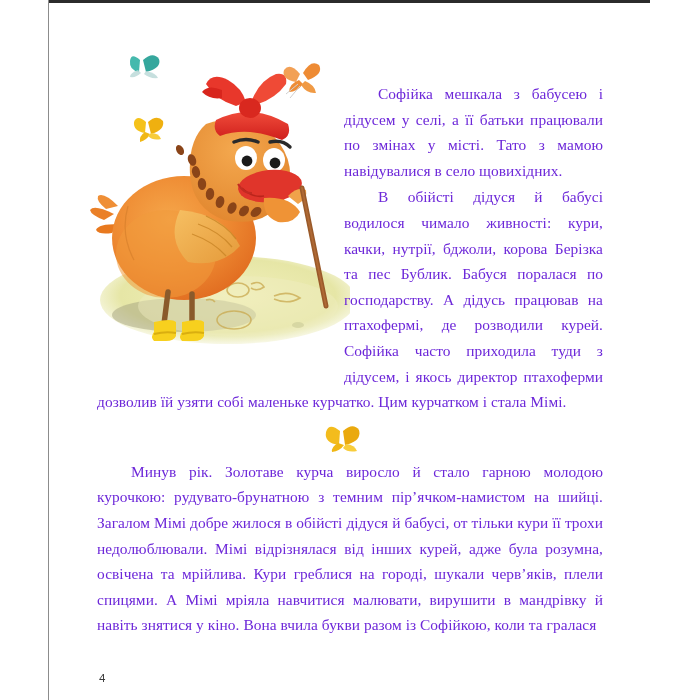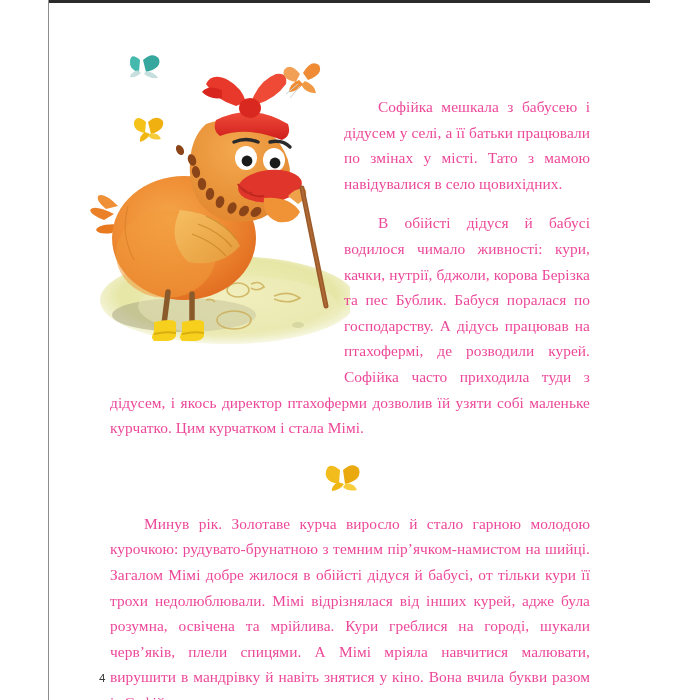--- a/index.html
+++ b/index.html
@@ -40,24 +40,24 @@
     top: 80px;
     width: 508px;
   }
   .illus-float {
     float: left;
     width: 248px;
     height: 300px;
     shape-outside: polygon(0 0, 248px 0, 248px 300px, 0 300px);
   }
   p.body-para {
-    margin: 14px;
+    margin: 1px;
     font-size: 15.4px;
     line-height: 25.6px;
-    color: #ec4899;
+    color: #6d28d9;
     text-align: justify;
     text-indent: 34px;
     hyphens: manual;
     letter-spacing: 0.05px;
   }
   .clearer { clear: both; height: 0; overflow: hidden; }
 
   
   .ornament-row {
     position: relative;

